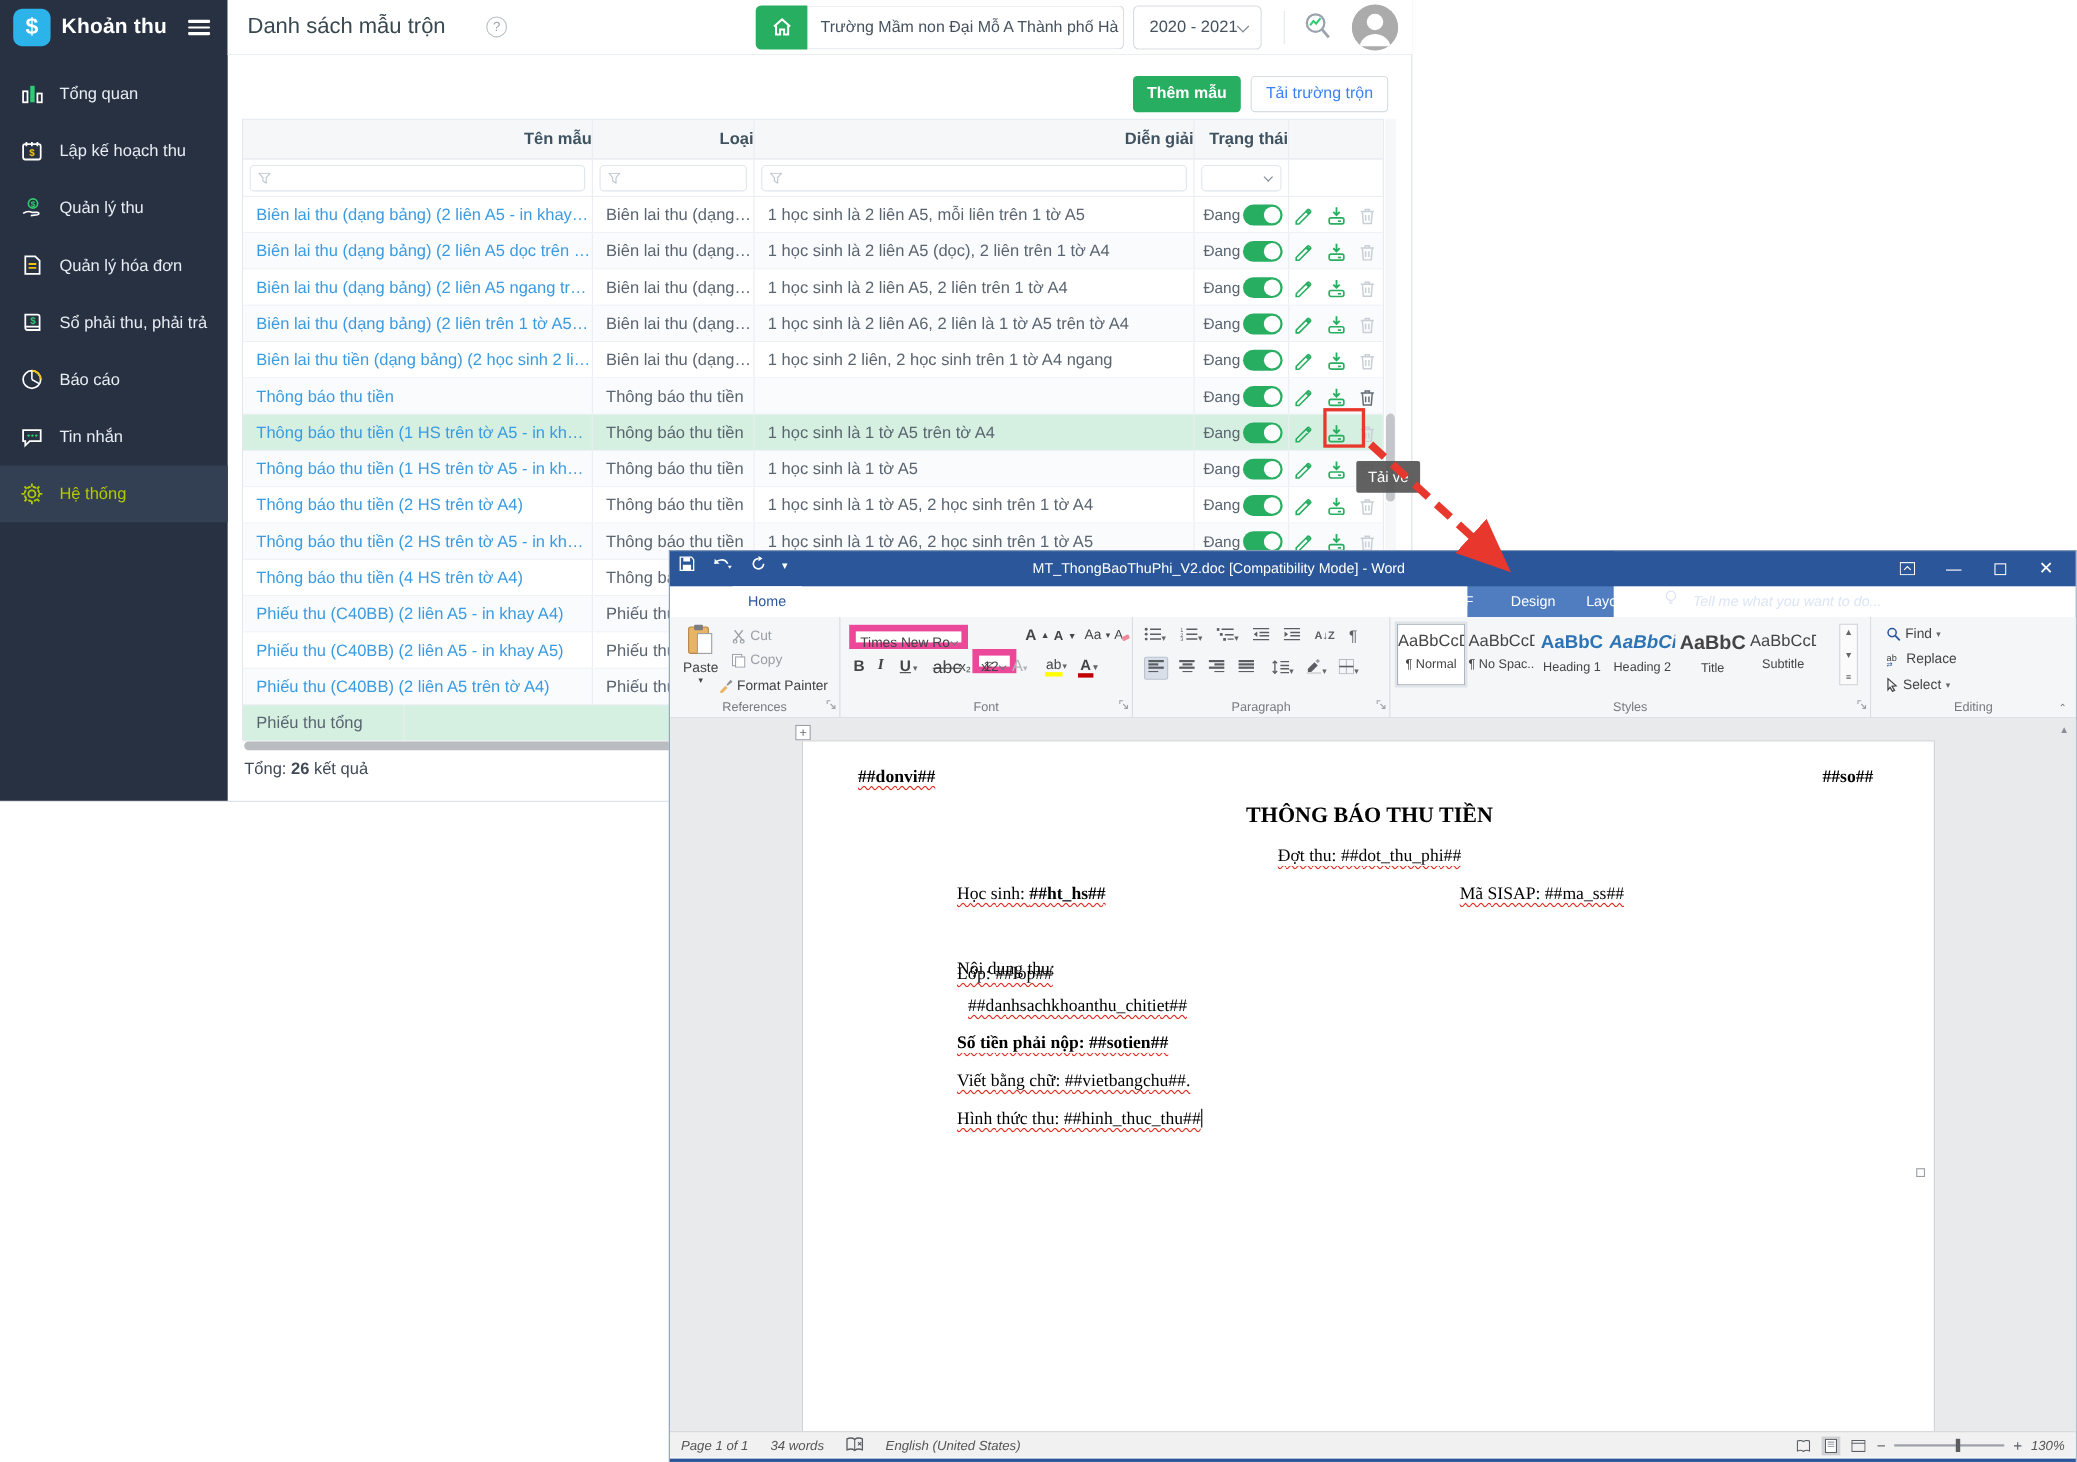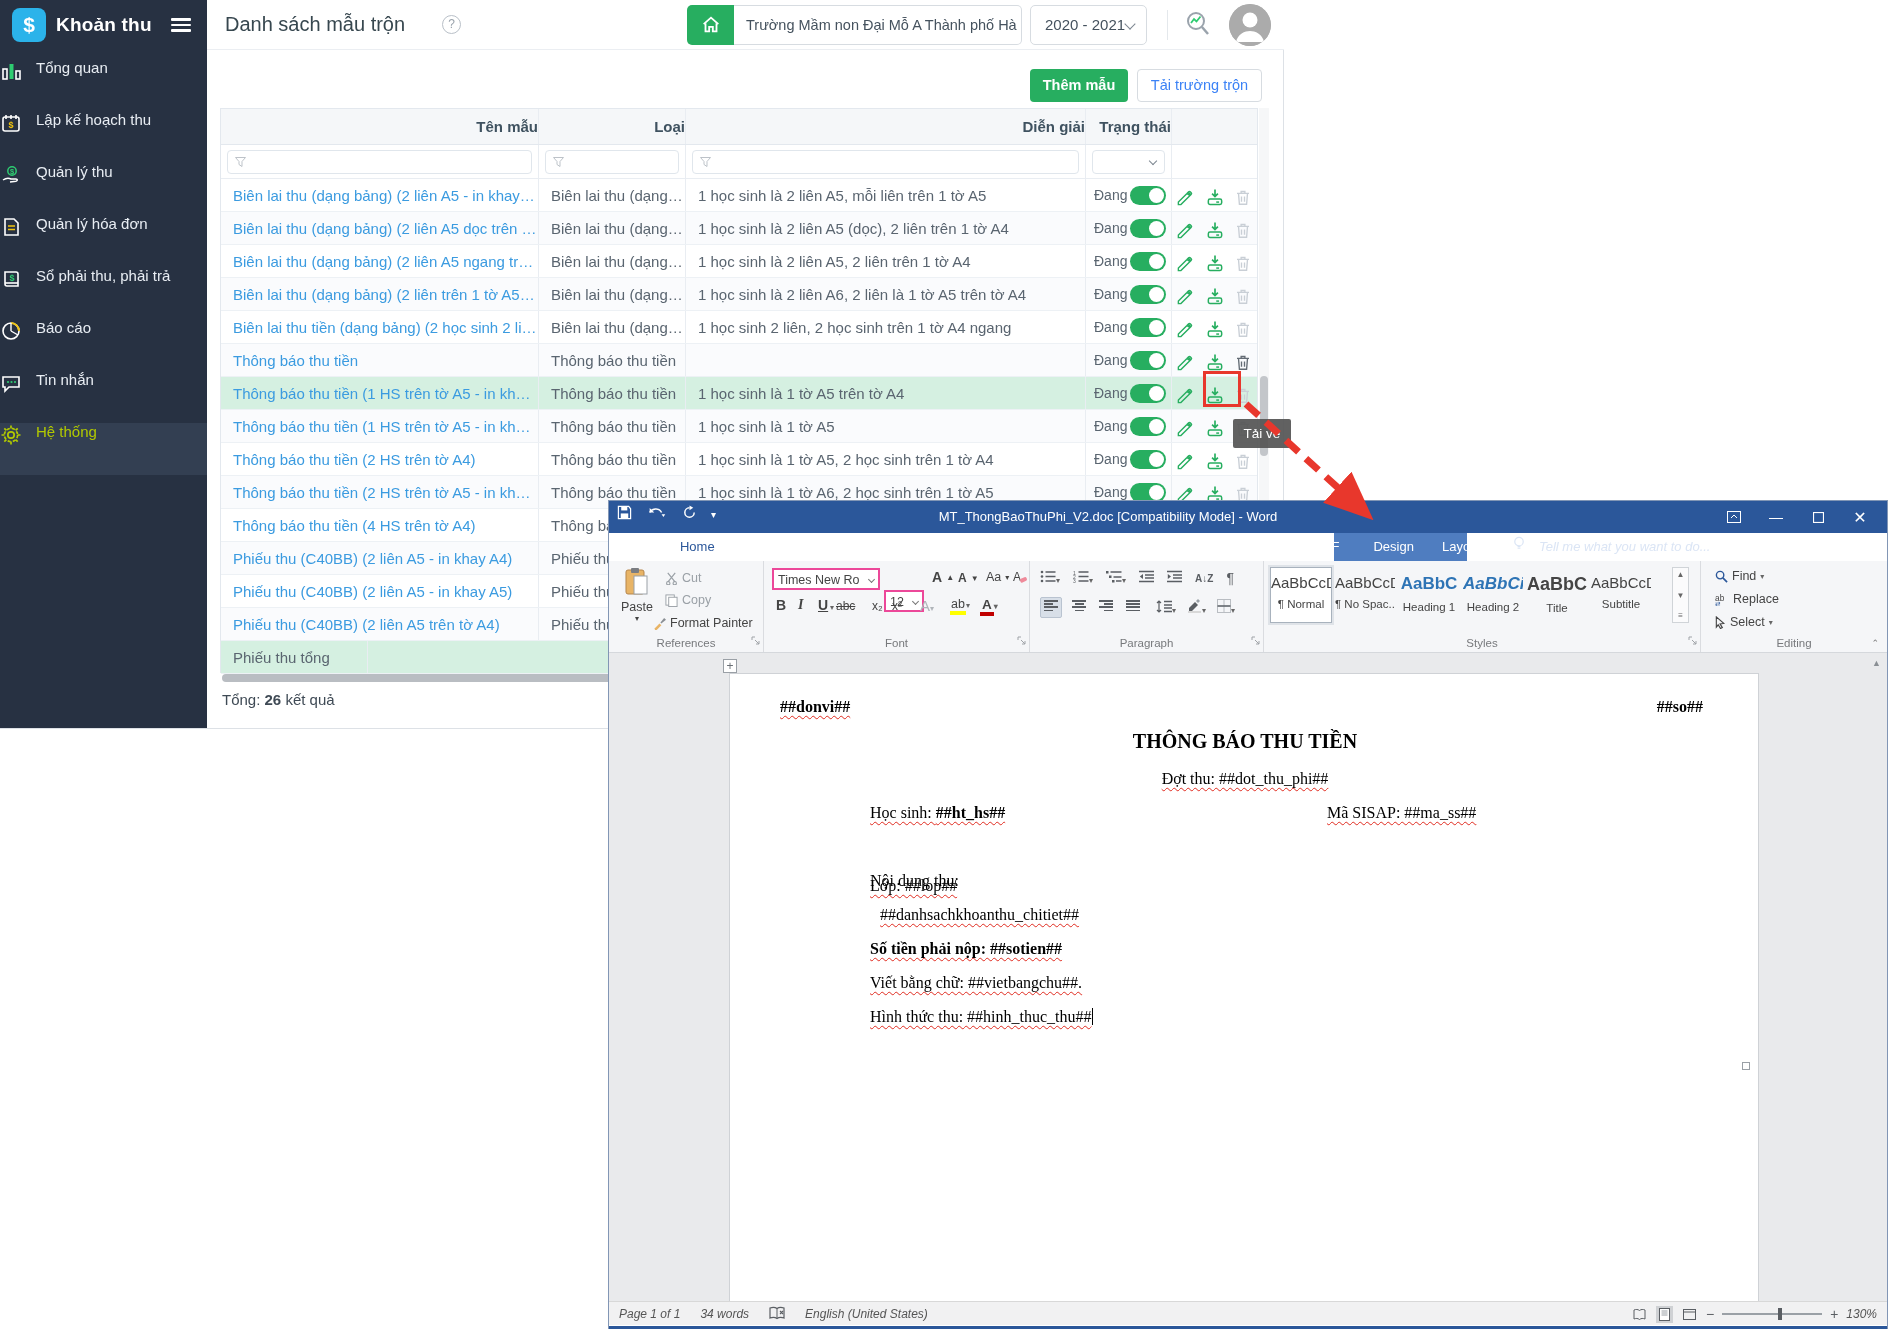--- a/index.html
+++ b/index.html
@@ -10,21 +10,21 @@
   
   #app { position:absolute; left:0; top:0; width:1284px; height:729px; background:#fff; border-right:1px solid #dde1e6; border-bottom:1px solid #dde1e6; z-index:1; }
 
   
   #sidebar { position:absolute; left:0; top:0; width:207px; height:728px; background:#273142; }
   #logobar { position:absolute; left:0; top:0; width:207px; height:50px; display:flex; align-items:center; }
   #logoicon { width:34px; height:34px; margin-left:12px; border-radius:8px; background:#2bb3ea; color:#fff; font-weight:bold; font-size:21px; display:flex; align-items:center; justify-content:center; }
   #logotext { color:#fff; font-size:19px; font-weight:bold; margin-left:10px; letter-spacing:.2px; }
   #hamburger { position:absolute; right:16px; top:18px; width:20px; height:14px; cursor:pointer; }
   #hamburger i { display:block; height:2.5px; background:#fff; margin-bottom:3px; border-radius:1px; }
-  .navitem { position:absolute; left:0; width:207px; height:52px; display:flex; padding-left:0; cursor:pointer; }
+  .navitem { position:absolute; left:0; width:207px; height:52px; display:flex; align-items:center; padding-left:18px; cursor:pointer; }
   .navitem .nicon { width:26px; height:24px; display:flex; align-items:center; }
   .navitem .nlabel { color:#e8edf3; font-size:15px; margin-left:10px; white-space:nowrap; }
   .navitem.active { background:#333f52; }
   .navitem.active .nlabel { color:#b2c900; }
 
   
   #appbar { position:absolute; left:207px; top:0; width:1077px; height:50px; background:#fff; border-bottom:1px solid #ebeef2; }
   #pagetitle { position:absolute; left:18px; top:13px; font-size:20px; color:#37474f; }
   #helpicon { position:absolute; left:235px; top:15px; width:19px; height:19px; border:1.5px solid #b9c0c8; border-radius:50%; color:#9aa3ac; font-size:12px; text-align:center; line-height:17px; }
   #homebtn { position:absolute; left:480px; top:5px; width:47px; height:40px; background:#27ae60; border-radius:5px 0 0 5px; display:flex; align-items:center; justify-content:center; }
@@ -95,21 +95,21 @@
   #tellme { line-height:28px; color:#dbe5f5; margin-left:14px; white-space:nowrap;font-style:italic; }
   #wtabs-right { position:absolute; right:10px; top:32px; height:28px; display:flex; align-items:center; gap:16px; color:#fff; }
 
   
   #ribbon { position:absolute; left:0; top:60px; width:100%; height:92px; background:#f5f6f8; border-bottom:1px solid #d5d8dc; color:#444; }
   .rgroup { position:absolute; top:0; height:91px; border-right:1px solid #dadce0; }
   .rlabel { position:absolute; bottom:3px; left:0; right:0; text-align:center; font-size:11.5px; color:#77797c; }
   .launcher { position:absolute; right:3px; bottom:4px; opacity:.8; }
   .rbtn { font-size:12.5px; color:#444; display:flex; align-items:center; gap:4px; }
   .gray { color:#9aa0a6; }
-  .ffbox { border:2px solid #ec4899; background:#fff; height:22px; line-height:20px; padding:0 4px; font-size:12.5px; position:relative; }
+  .ffbox { border:6px solid #ec4899; background:#fff; height:22px; line-height:20px; padding:0 4px; font-size:12.5px; position:relative; }
   .ffbox .chev { width:5px; height:5px; border-color:#777; position:absolute; right:4px; top:7px; }
   .fmt { font-weight:bold; font-size:14px; padding:0 4px; }
   .alignbar { display:inline-block; width:14px; height:12px; }
   .alignbar i { display:block; height:1.6px; background:#5a5e63; margin-bottom:1.6px; }
   .alignbar i.s { width:9px; } .alignbar i.f { width:14px; }
   .albtn { padding:2px 3px; border-radius:2px; }
   .albtn.sel { background:#d8dfe8; border:1px solid #b9c3d0; }
   .stylecard { width:62px; height:56px; text-align:center; padding-top:6px; cursor:pointer; border:1px solid transparent; }
   .stylecard.sel { background:#fff; border:1px solid #a8b2bd; outline:2px solid #dfe3e8; }
   .stylecard .ssample { font-size:15px; white-space:nowrap; overflow:hidden; }
@@ -915,21 +915,21 @@
         </div>
       <div class="abs" style="left:248px;top:8px;"><svg width="16" height="16" viewBox="0 0 16 16">
             <text x="1" y="12" font-size="12" fill="#444">A</text>
             <rect x="8" y="9" width="7" height="4" rx="1.5" fill="#ef8a9a" transform="rotate(-25 11 11)"></rect>
           </svg></div>
 
       <div class="abs fmt" style="left:8px;top:36px;">B</div>
       <div class="abs fmt" style="left:30px;top:36px;font-style:italic;font-family:'Liberation Serif',serif;">I</div>
       <div class="abs fmt" style="left:50px;top:36px;text-decoration:underline;">U</div>
       <div class="abs" style="left:66px;top:42px;font-size:8px;color:#666">▾</div>
-      <div class="abs" style="left:72px;top:38px;font-size:12px;text-decoration:line-through;">abc</div>
+      <div class="abs" style="left:84px;top:38px;font-size:16px;text-decoration:line-through;">abc</div>
       <div class="abs" style="left:108px;top:38px;font-size:12px;">x₂</div>
       <div class="abs" style="left:128px;top:38px;font-size:12px;">x²</div>
       <div class="abs" style="left:156px;top:36px;font-size:15px;color:#b0b5ba;"><span>A</span><span style="font-size:8px">▾</span></div>
       <div class="abs" style="left:186px;top:36px;font-size:12.5px;"><span style="border-bottom:4px solid #ffff00;padding:0 1px;">ab</span><span style="font-size:8px;color:#666">▾</span></div>
       <div class="abs" style="left:216px;top:36px;font-size:13.5px;font-weight:bold;"><span style="border-bottom:4px solid #c00000;padding:0 2px;">A</span><span style="font-size:8px;color:#666">▾</span></div>
       <div class="rlabel">Font</div>
       <span class="launcher"><svg width="9" height="9" viewBox="0 0 9 9">
             <path d="M1 4V1h3M4 4l4 4M8 5v3H5" fill="none" stroke="#8a8f94"></path>
           </svg></span>
     </div>

